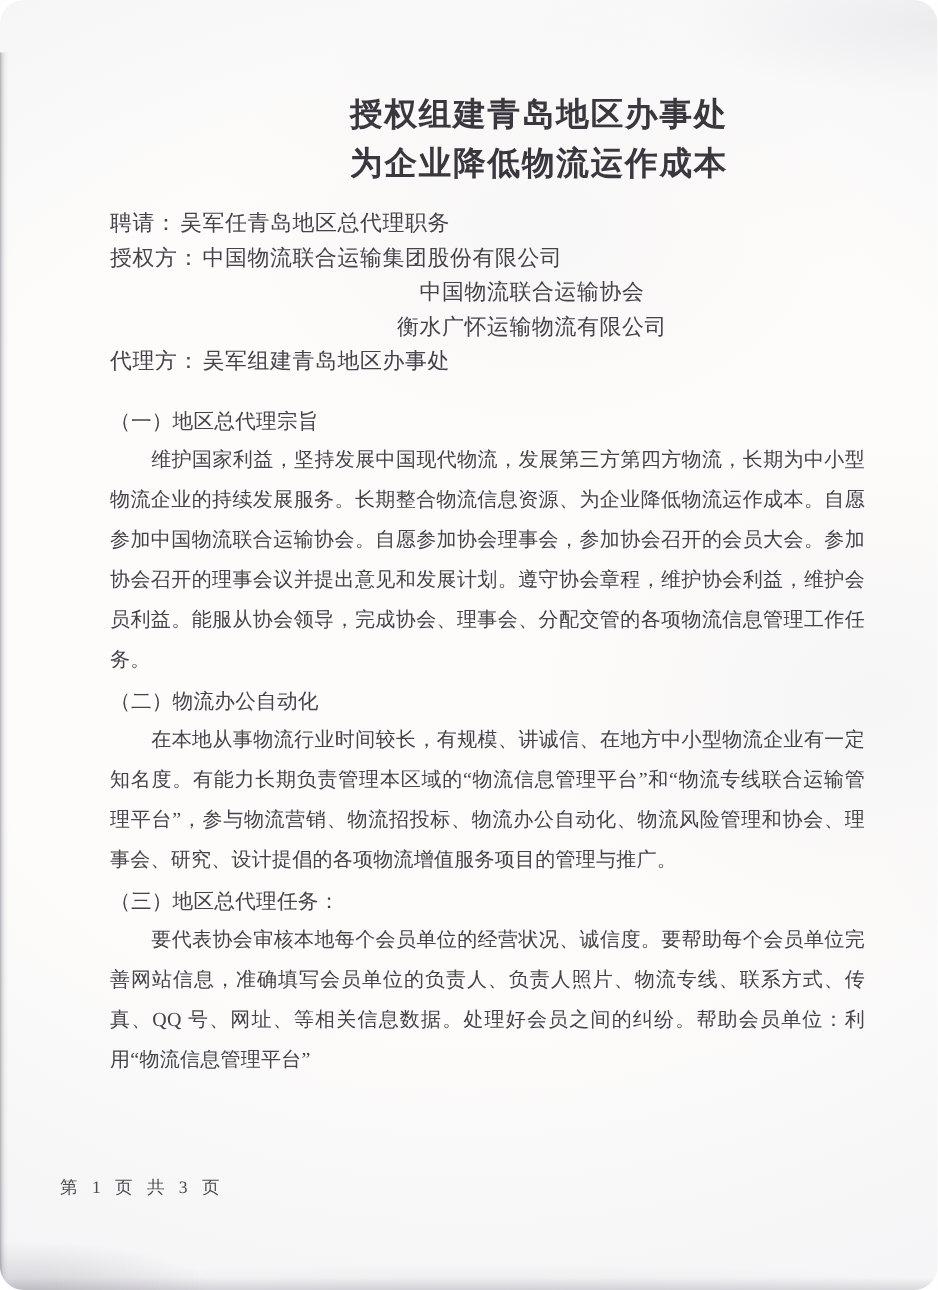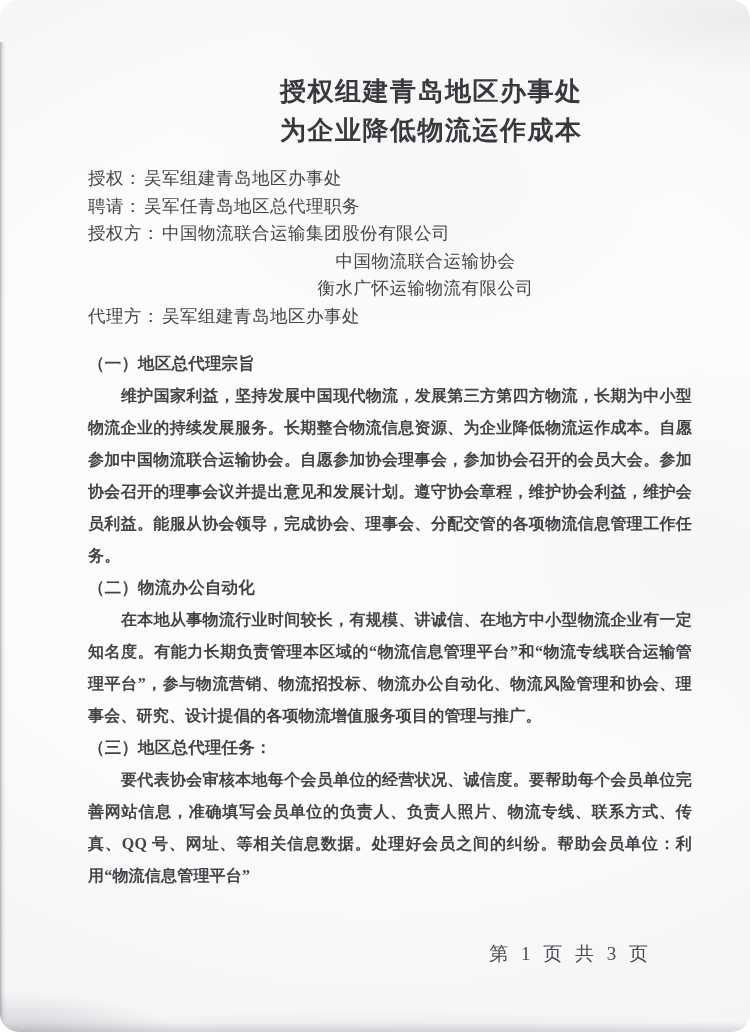--- a/index.html
+++ b/index.html
@@ -72,61 +72,57 @@
     letter-spacing: 0.5px;
   }
   .party-line.cont { padding-left: 71px; text-align: center; }
   .party-label { margin-right: 2px; }
 
   .doc-body {
     margin-top: 18px;
     font-size: 16px;
     line-height: 32px;
     letter-spacing: 0.2px;
-    font-weight: bold;
   }
   .sec-heading {
     font-size: 16.5px;
   }
   .para {
     text-indent: 33px;
     text-align: justify;
   }
 
   .page-footer {
     position: absolute;
     top: 941px;
     left: 88px;
     width: 604px;
-    text-align: right;
+    text-align: left;
     transform: translateX(-40px);
-    font-size: 19px;
+    font-size: 14px;
     letter-spacing: 4px;
     color: #4c4a52;
   }
 </style>
 </head>
 <body>
 
 <div class="page">
 
   <div class="edge-left"></div>
   <div class="edge-bottom"></div>
 
   <div class="content">
 
     <div class="doc-title">
       <div>授权组建青岛地区办事处</div>
       <div>为企业降低物流运作成本</div>
     </div>
 
     <div class="parties">
-      <div class="party-line">
-        <span class="party-label">授权：</span><span>吴军组建青岛地区办事处</span>
-      </div>
       <div class="party-line">
         <span class="party-label">聘请：</span><span>吴军任青岛地区总代理职务</span>
       </div>
       <div class="party-line">
         <span class="party-label">授权方：</span><span>中国物流联合运输集团股份有限公司</span>
       </div>
       <div class="party-line cont">
         <span>中国物流联合运输协会</span>
       </div>
       <div class="party-line cont">

